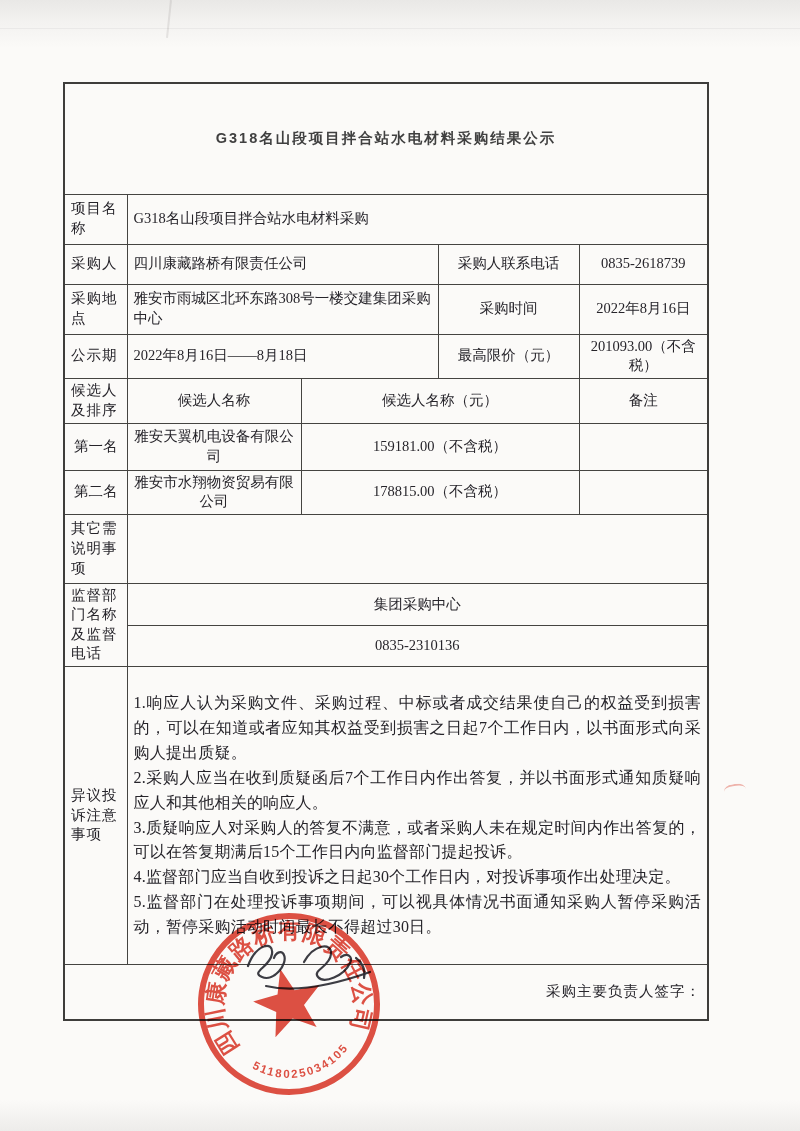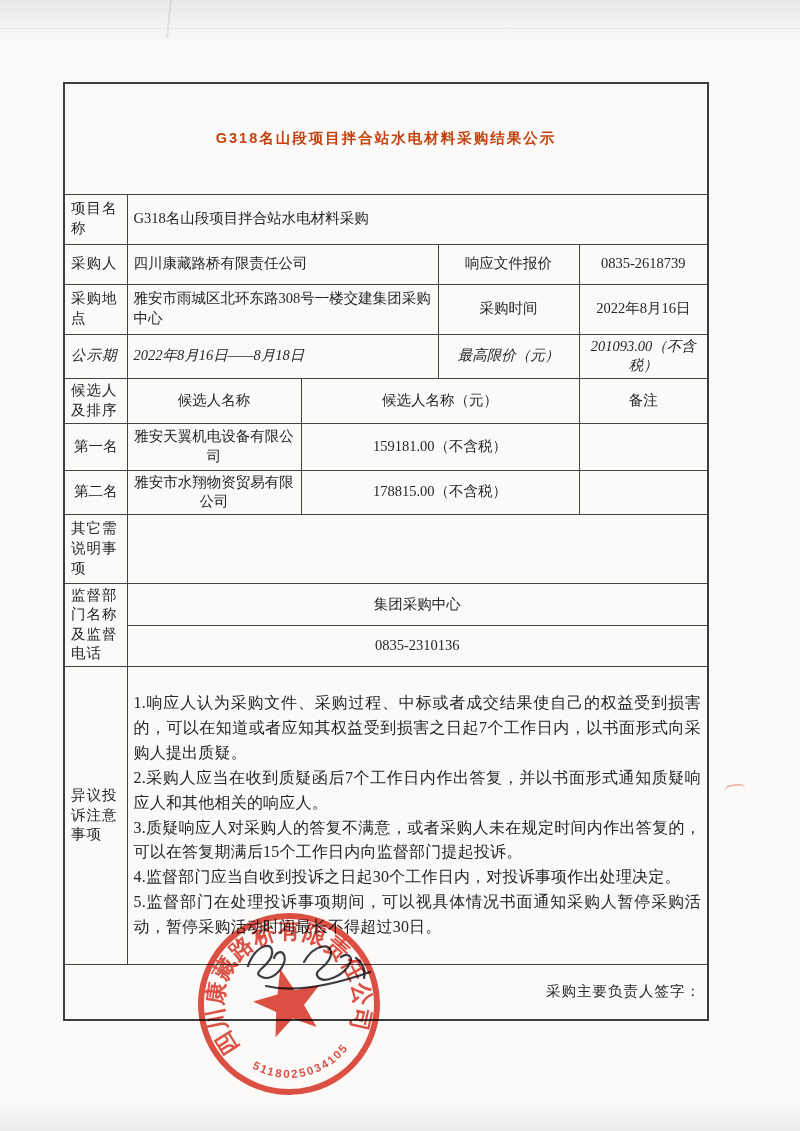--- a/index.html
+++ b/index.html
@@ -23,31 +23,31 @@
     border:1.5px solid #454441;
     padding:2px 6px;
     font-size:14.5px;
     vertical-align:middle;
     line-height:1.35;
     overflow:hidden;
   }
   td.title-cell{
     text-align:center;
     font-family:"Liberation Sans","DejaVu Sans",sans-serif;
-    font-weight:bold;font-size:23px;letter-spacing:2px;color:#c2410c;
+    font-weight:bold;font-size:23px;letter-spacing:2px;color:#404040;
   }
   td.lbl{padding-left:5px;padding-right:2px;letter-spacing:1px;}
   td.ctr{text-align:center;}
   td.val{padding-left:11px;}
   td.small{font-size:13px;}
   tr.r-title{height:111px;}
   tr.r-project{height:50px;}
   tr.r-purchaser{height:40px;}
   tr.r-location{height:50px;}
-  tr.r-publicity{height:36px;font-style:italic;}
+  tr.r-publicity{height:36px;}
   tr.r-chead{height:45px;}
   tr.r-cand1{height:47px;}
   tr.r-cand2{height:42px;margin-left:24px;}
   tr.r-other{height:69px;margin-top:8px;}
   tr.r-sup1{height:38px;}
   tr.r-sup2{height:37px;}
   tr.r-objection{height:298px;}
   tr.r-sign{height:55px;}
   td.obj-cell{padding:10px 8px 10px 8px;}
   .obj-item{font-size:16px;line-height:1.56;letter-spacing:.2px;text-align:justify;}
@@ -80,21 +80,21 @@
     <tr class="r-title">
       <td class="title-cell" colspan="5">G318名山段项目拌合站水电材料采购结果公示</td>
     </tr>
     <tr class="r-project">
       <td class="lbl">项目名称</td>
       <td class="val" colspan="4">G318名山段项目拌合站水电材料采购</td>
     </tr>
     <tr class="r-purchaser">
       <td class="lbl">采购人</td>
       <td class="val" colspan="2">四川康藏路桥有限责任公司</td>
-      <td class="ctr">响应文件报价</td>
+      <td class="ctr">采购人联系电话</td>
       <td class="ctr">0835-2618739</td>
     </tr>
     <tr class="r-location">
       <td class="lbl">采购地点</td>
       <td class="val" colspan="2">雅安市雨城区北环东路308号一楼交建集团采购中心</td>
       <td class="ctr">采购时间</td>
       <td class="ctr">2022年8月16日</td>
     </tr>
     <tr class="r-publicity">
       <td class="lbl">公示期</td>

